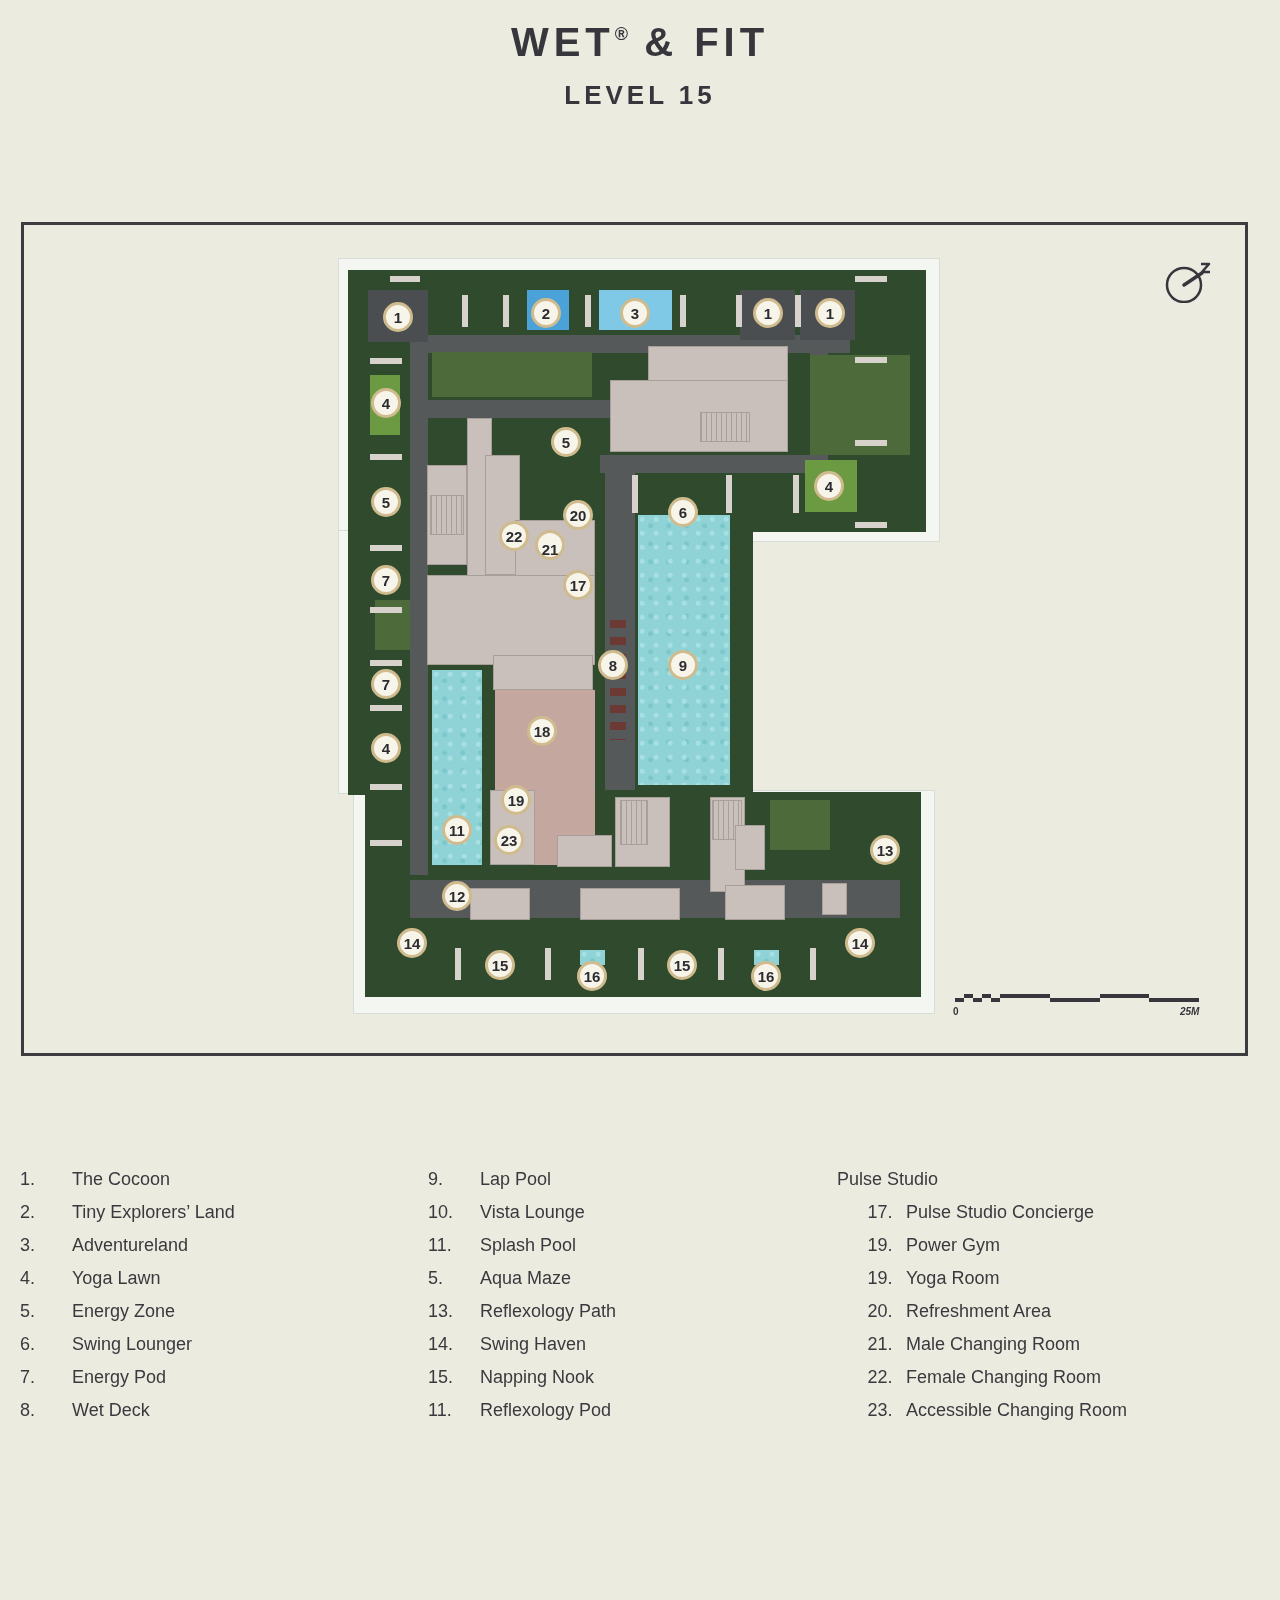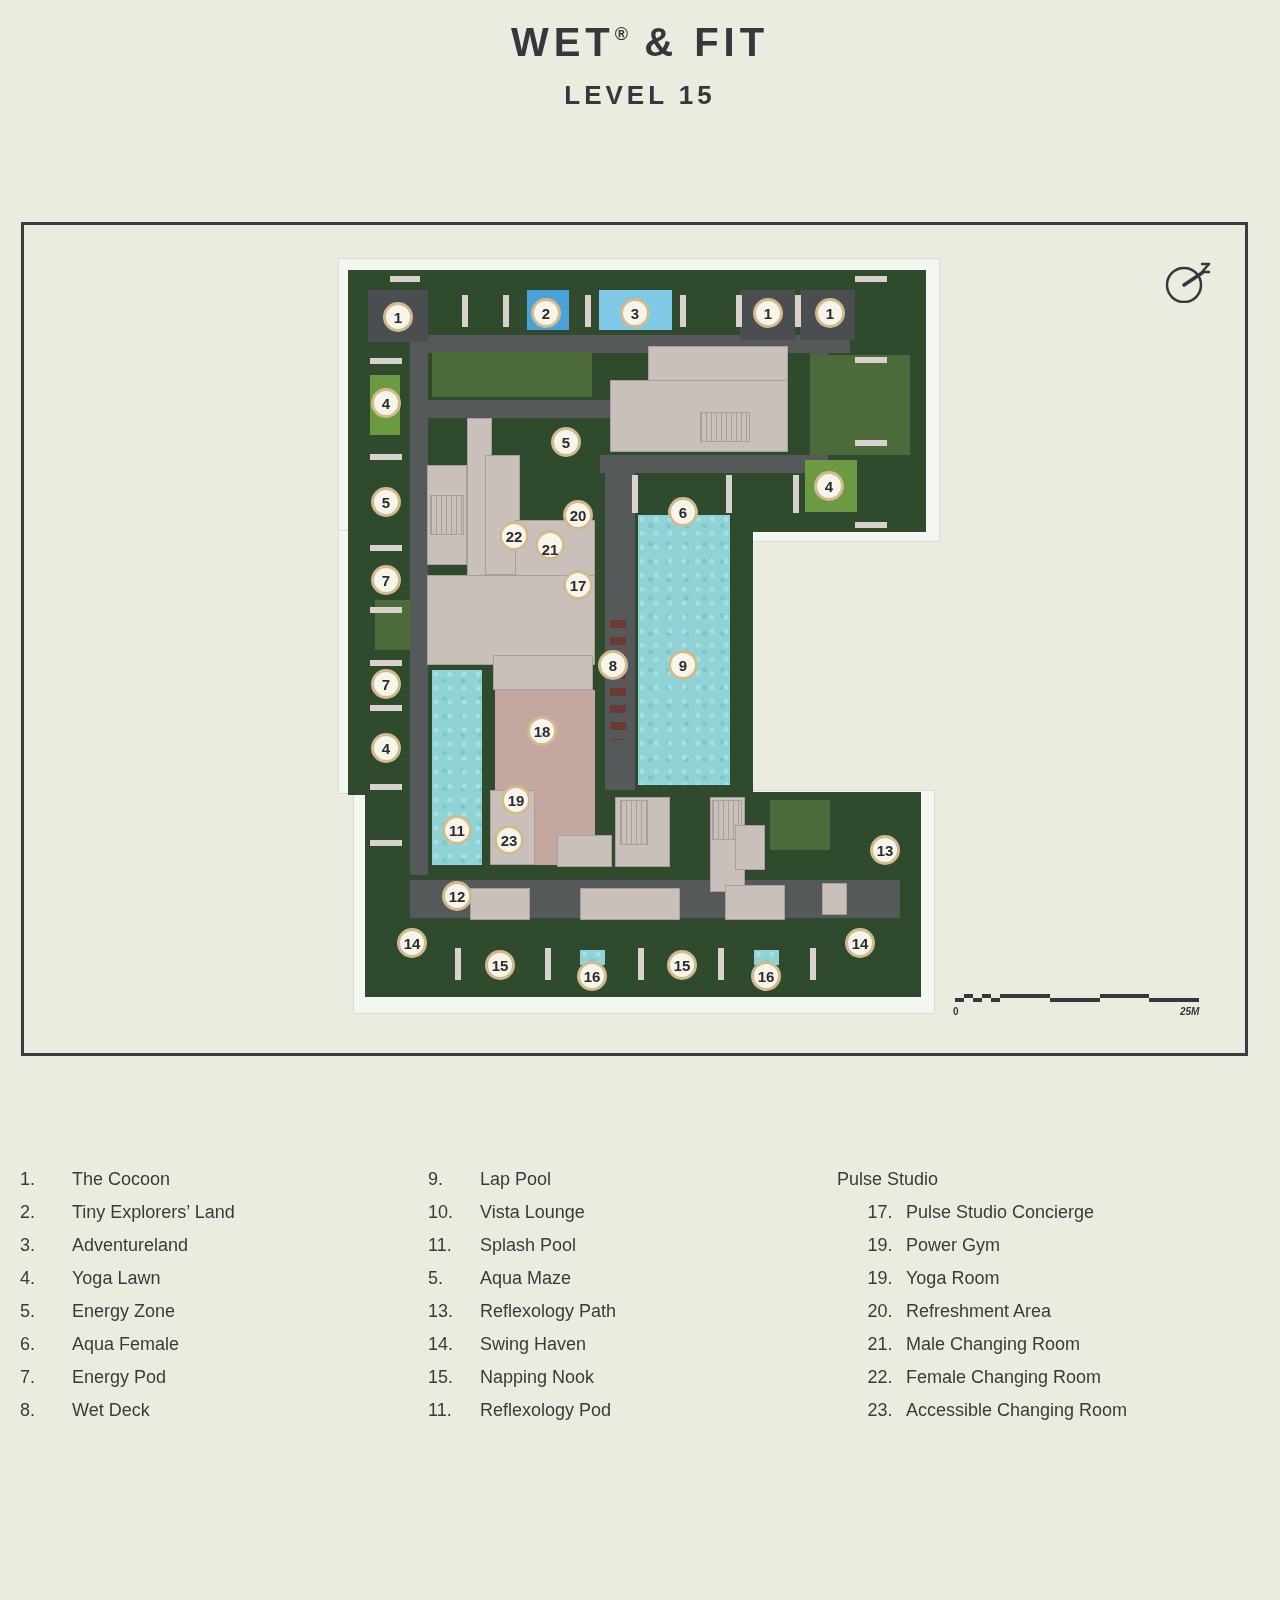--- a/index.html
+++ b/index.html
@@ -279,21 +279,21 @@
   <div class="lg-row">
       <span class="lg-num">4.</span>
       <span>Yoga Lawn</span>
     </div>
   <div class="lg-row">
       <span class="lg-num">5.</span>
       <span>Energy Zone</span>
     </div>
   <div class="lg-row">
       <span class="lg-num">6.</span>
-      <span>Aqua Female</span>
+      <span>Swing Lounger</span>
     </div>
   <div class="lg-row">
       <span class="lg-num">7.</span>
       <span>Energy Pod</span>
     </div>
   <div class="lg-row">
       <span class="lg-num">8.</span>
       <span>Wet Deck</span>
     </div>
 </div>

